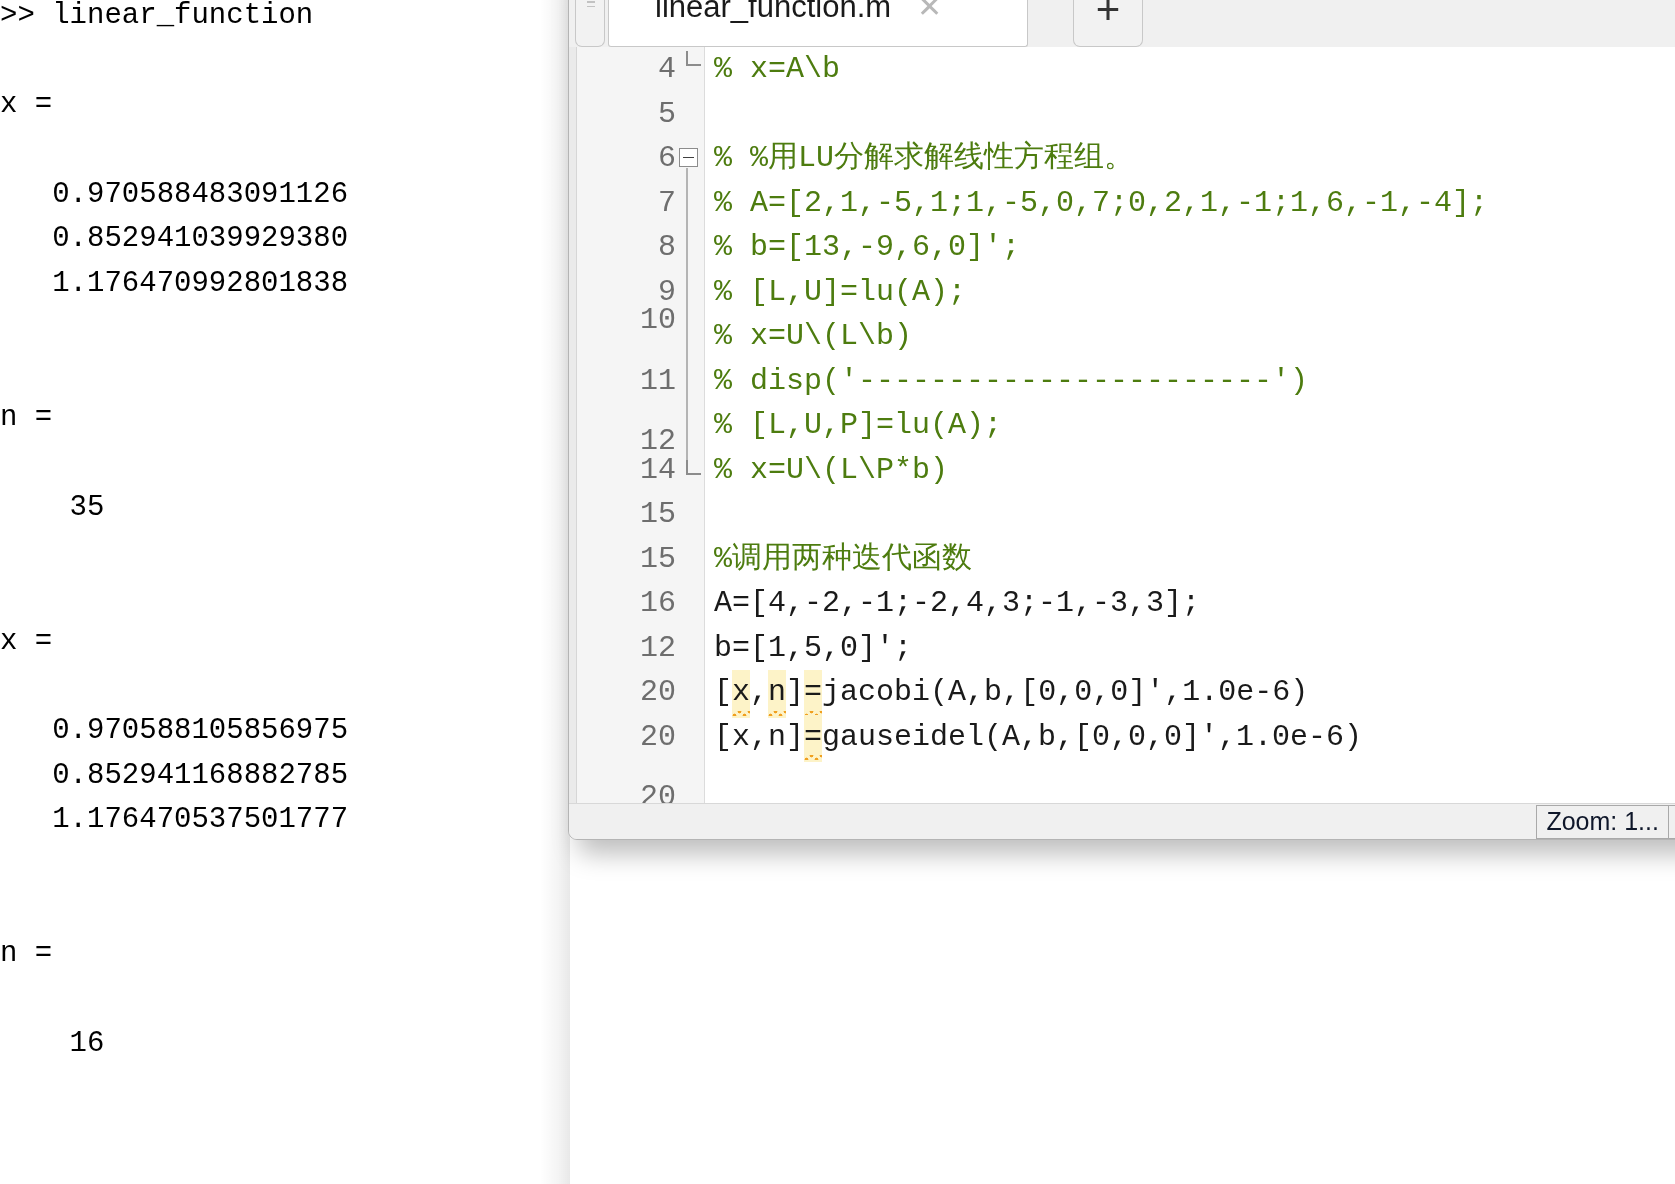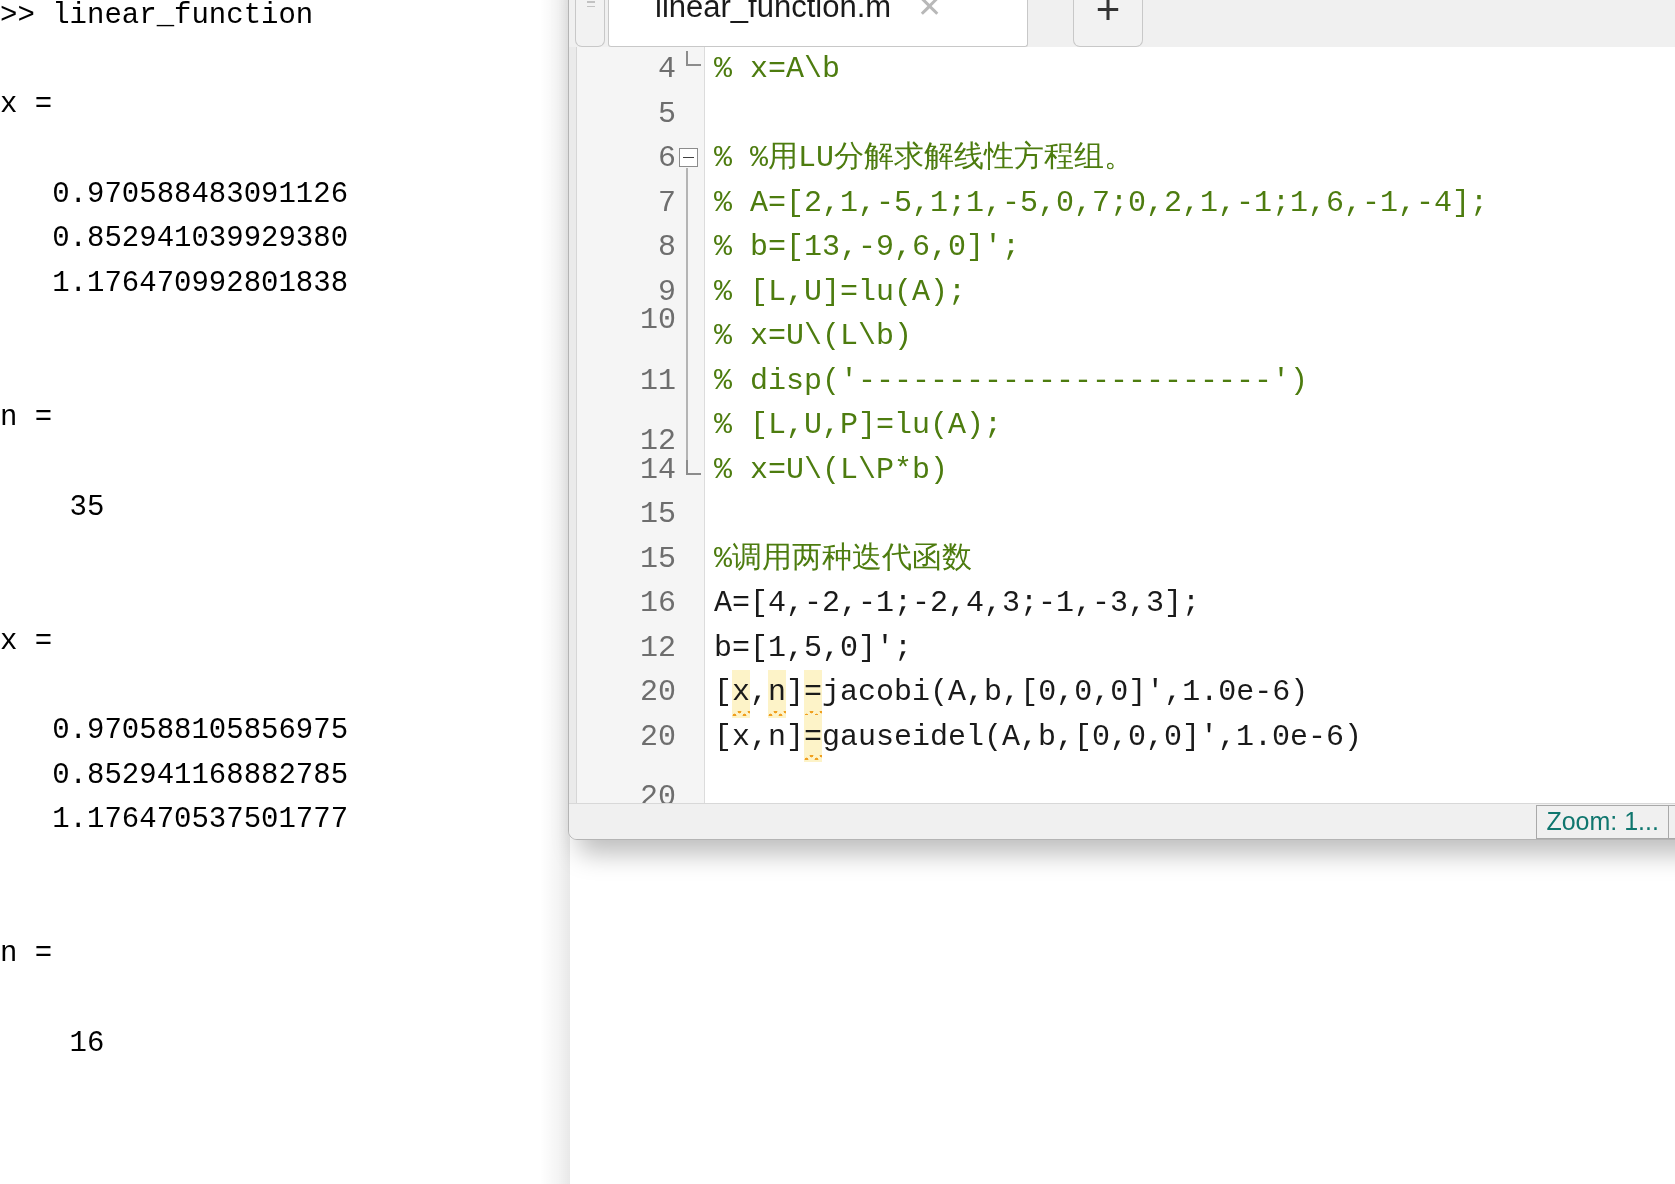--- a/index.html
+++ b/index.html
@@ -250,21 +250,21 @@
   .status-cell {
     height: 34px;
     border: 1px solid #a9a9a9;
     background: #f0f0f0;
     box-sizing: border-box;
     display: flex;
     align-items: center;
     padding: 0 9px;
     font-family: "Liberation Sans", sans-serif;
     font-size: 25px;
-    color: #0f766e;
+    color: #0f172a;
     margin-left: -1px;
     white-space: nowrap;
   }
   #status-zoom { min-width: 120px; }
   #status-extra { min-width: 28px; padding-right: 2px; }
 </style>
 </head>
 <body>
 
 <div id="command-window">

